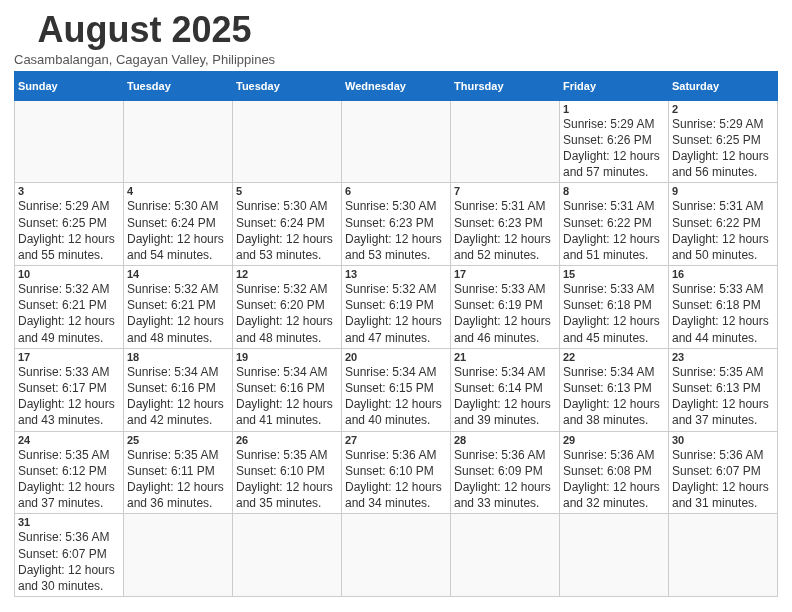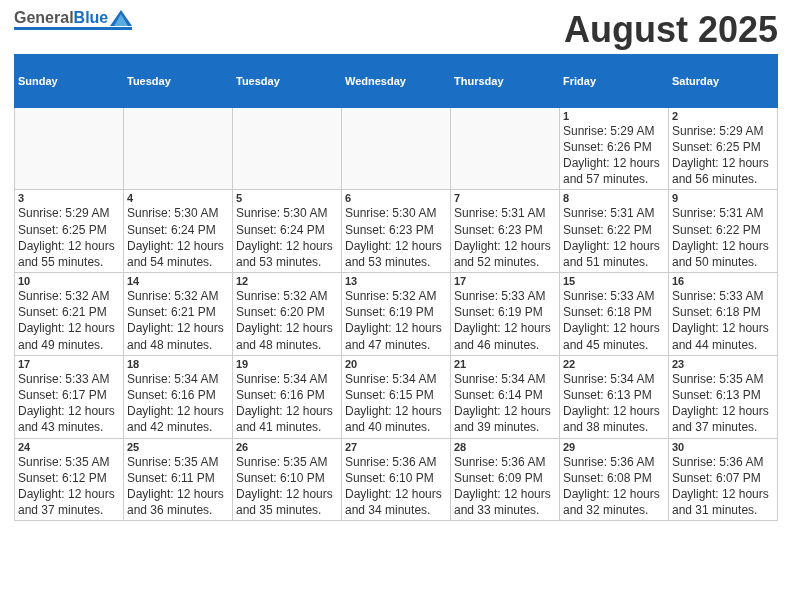--- a/index.html
+++ b/index.html
@@ -65,21 +65,21 @@
     .calendar {
       width: 100%;
       border-collapse: collapse;
       table-layout: fixed;
     }
     .calendar th {
       background: #1a6fc4;
       color: #fff;
       font-size: 11px;
       font-weight: bold;
-      padding: 20px 3px;
+      padding: 8px 3px;
       text-align: left;
       border: 1px solid #1a6fc4;
     }
     .calendar td {
       border: 1px solid #ccc;
       vertical-align: top;
       padding: 2px 3px;
       font-size: 9px;
       color: #333;
       height: 72px;
@@ -98,33 +98,23 @@
     }
     .empty-cell {
       background: #f9f9f9;
     }
   </style>
 </head>
 <body>
 
 <div class="page">
   <div class="header">
-    <div class="logo">
-      <div class="logo-text">
-        <span class="logo-general">General</span>
-        <span class="logo-blue">Blue</span>
-        <svg class="logo-icon" viewBox="0 0 22 16" xmlns="http://www.w3.org/2000/svg">
-          <polygon points="0,16 11,0 22,16" fill="#1a6fc4"></polygon>
-          <polygon points="4,16 11,4 18,16" fill="#5aabde"></polygon>
-        </svg>
-      </div>
-      <div class="logo-underline"></div>
-    </div>
     <div class="title-section">
       <div class="main-title">August 2025</div>
+      <div class="subtitle">Casambalangan, Cagayan Valley, Philippines</div>
     </div>
   </div>
 
   <table class="calendar">
     <thead>
       <tr>
         <th>Sunday</th>
         <th>Tuesday</th>
         <th>Tuesday</th>
         <th>Wednesday</th>
@@ -352,15 +342,30 @@
 and 32 minutes.</div>
           </td>
           <td>
             <span class="day-number">30</span>
             <div class="day-info" style="white-space: pre-line;">Sunrise: 5:36 AM
 Sunset: 6:07 PM
 Daylight: 12 hours
 and 31 minutes.</div>
           </td>
         </tr>
+        <tr class="last-row-tr">
+          <td style="height: 60px;">
+            <span class="day-number">31</span>
+            <div class="day-info" style="white-space: pre-line;">Sunrise: 5:36 AM
+Sunset: 6:07 PM
+Daylight: 12 hours
+and 30 minutes.</div>
+          </td>
+          <td class="empty-cell" style="height: 60px;"></td>
+          <td class="empty-cell" style="height: 60px;"></td>
+          <td class="empty-cell" style="height: 60px;"></td>
+          <td class="empty-cell" style="height: 60px;"></td>
+          <td class="empty-cell" style="height: 60px;"></td>
+          <td class="empty-cell" style="height: 60px;"></td>
+        </tr>
       </tbody>
   </table>
 </div>
 
 </body></html>

